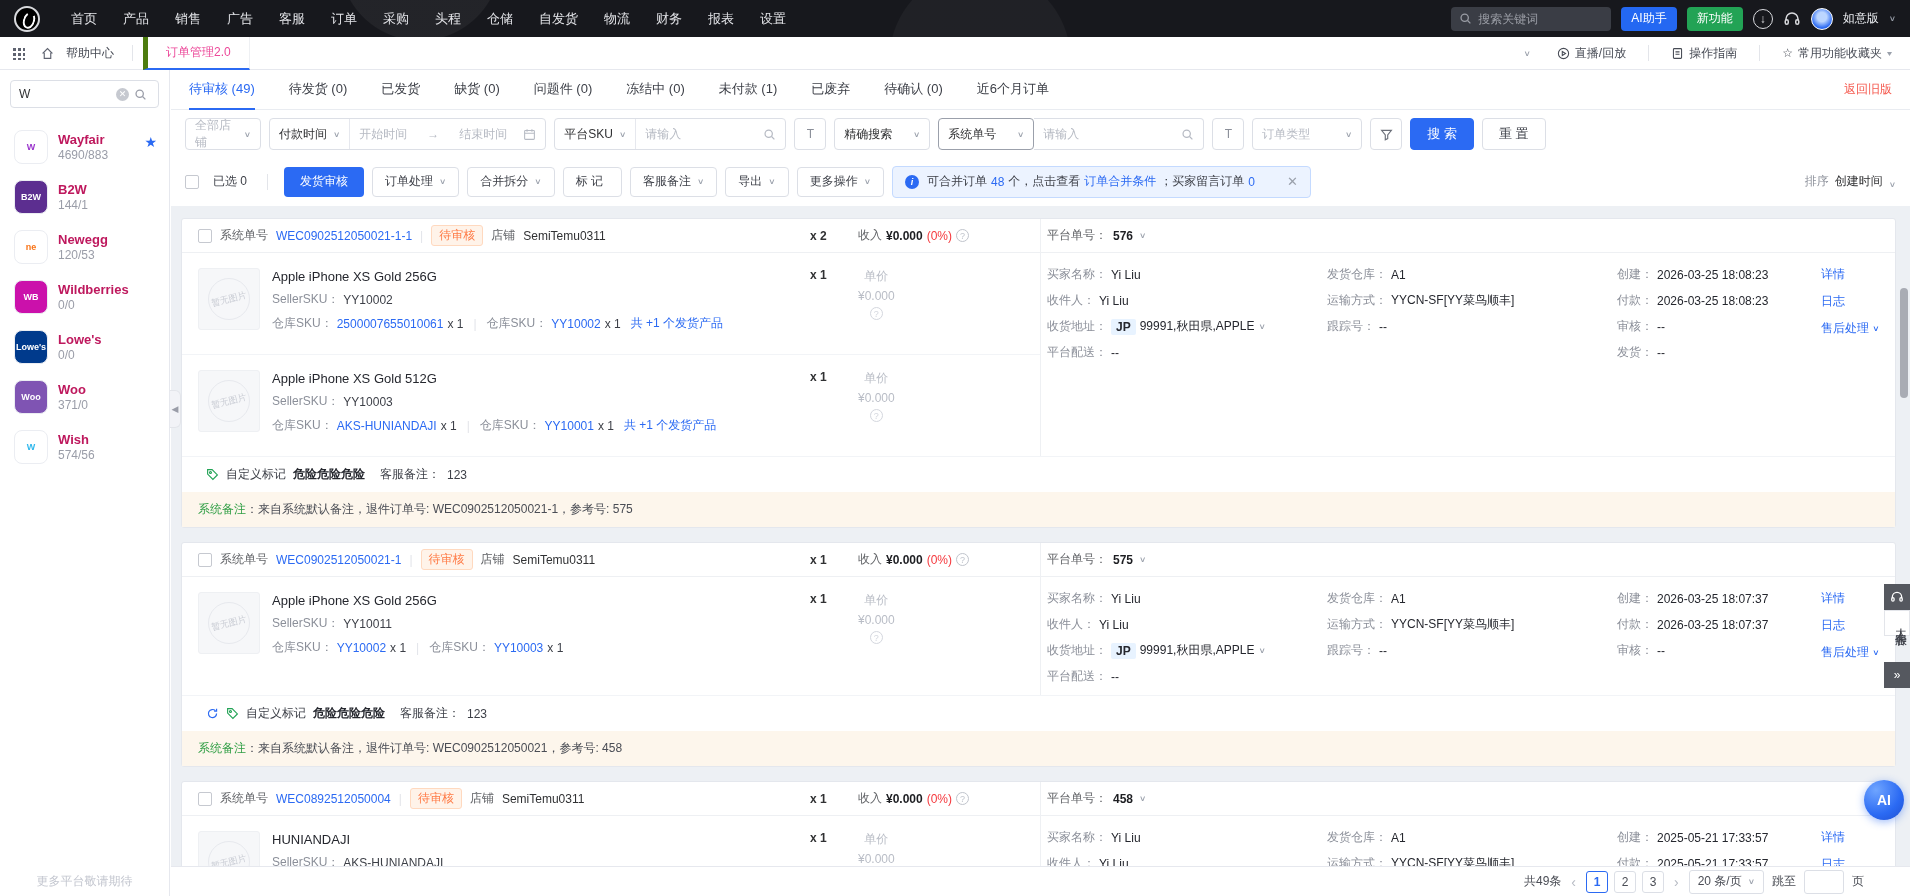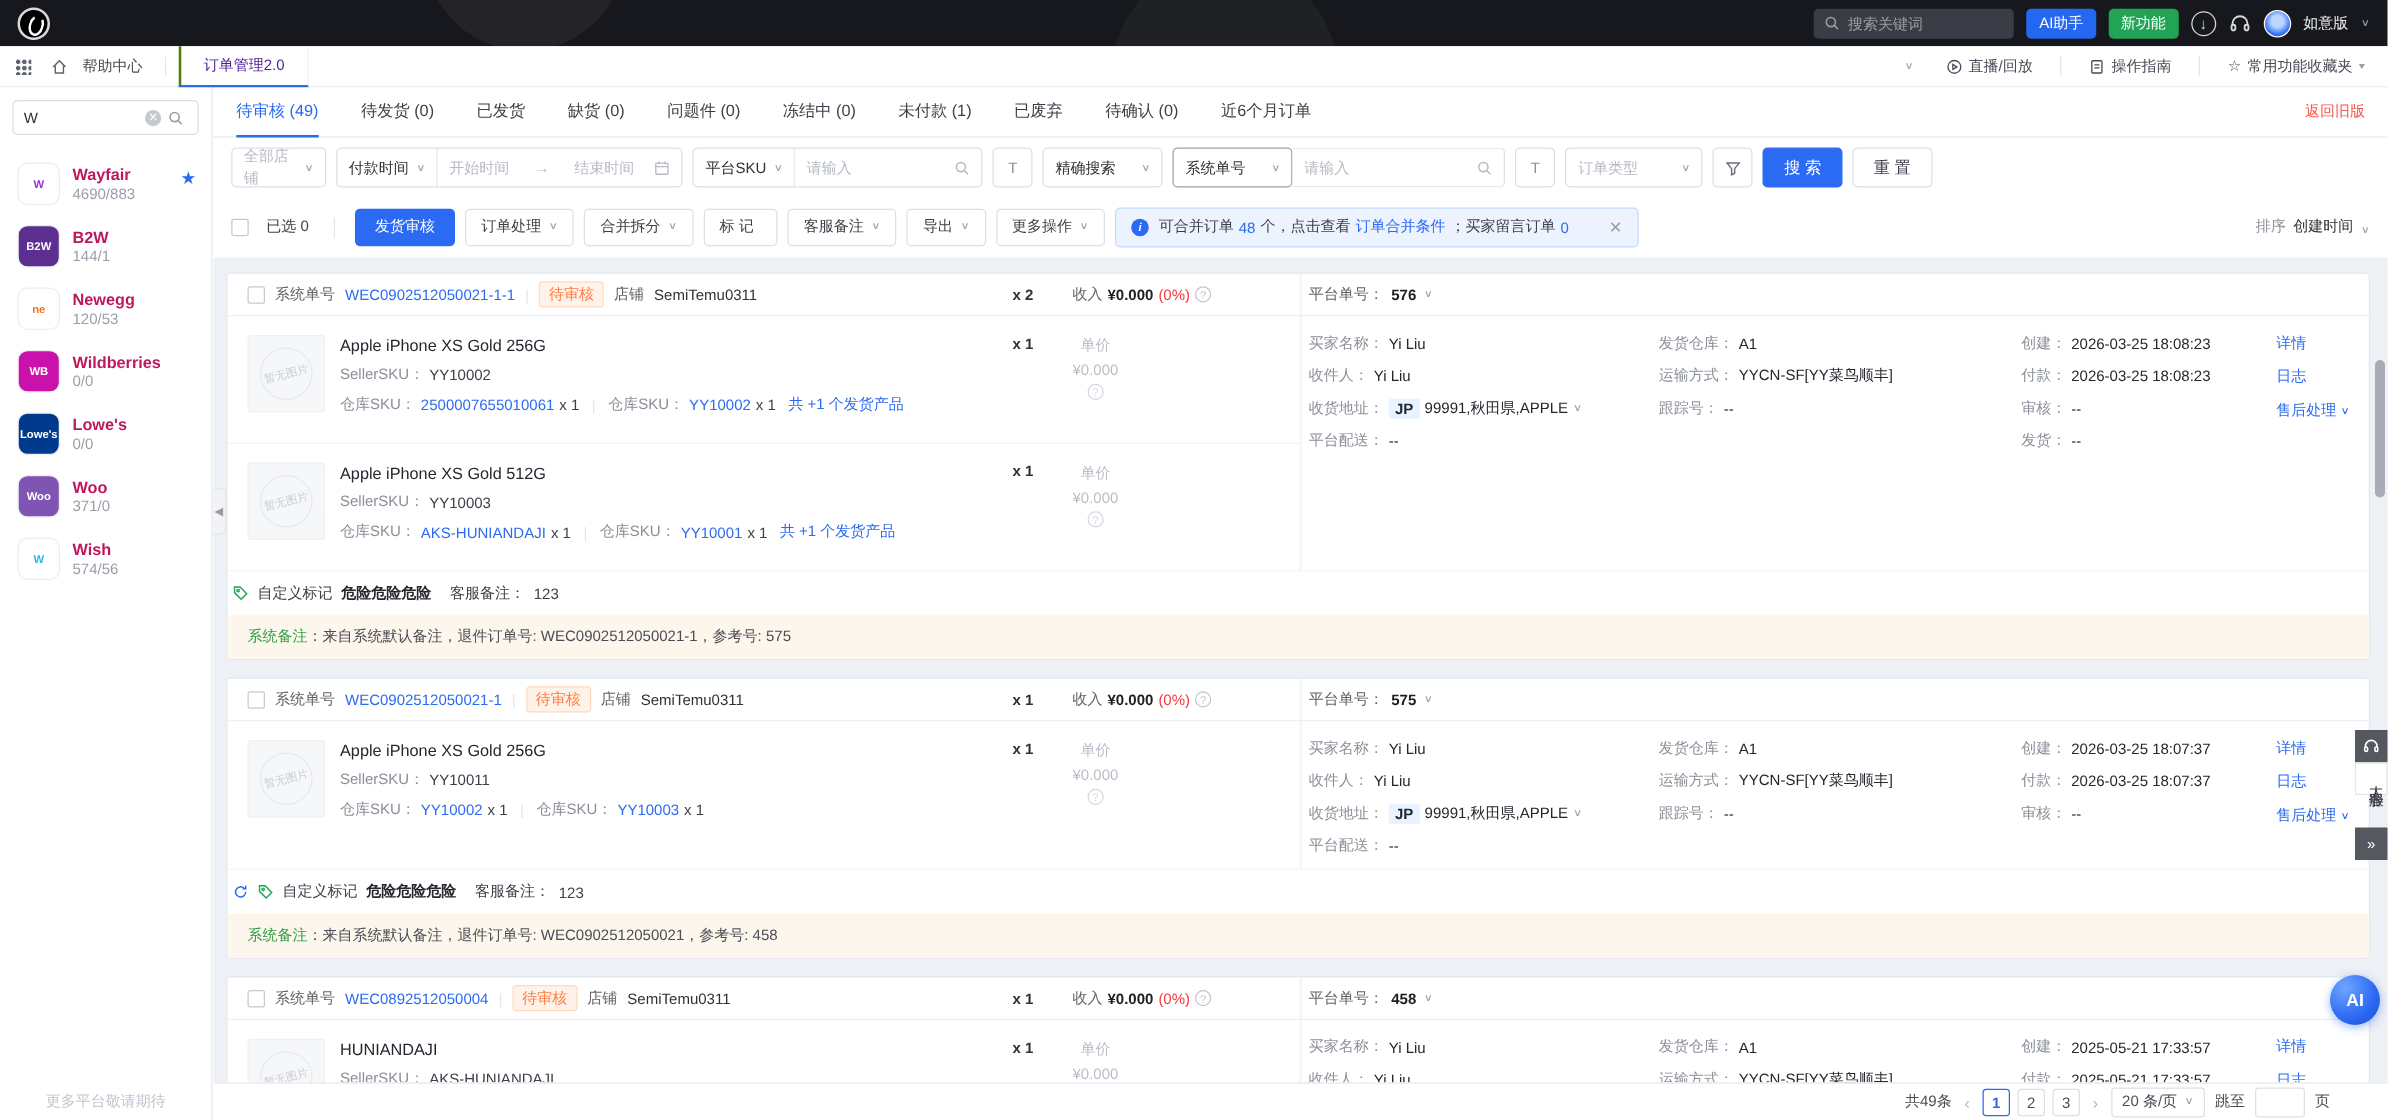--- a/index.html
+++ b/index.html
@@ -21,21 +21,21 @@
   .avatar { width:22px; height:22px; border-radius:50%; background:radial-gradient(circle at 50% 40%,#bcd6ff 0 30%,#2b6af3 70%); border:1px solid #fff; }
   .edition { color:#eceef2; font-size:12px; }
   .caret { color:#9aa0ab; font-size:10px; transform:scaleY(.8); display:inline-block; }
 
   
   .tabbar { position:absolute; left:0; top:37px; width:1910px; height:33px; background:#fff; border-bottom:1px solid #e6e8ee; display:flex; align-items:center; }
   .grid-icon { width:13px; height:13px; margin:0 12px 0 12px; background:
     radial-gradient(circle,#5f6370 1.6px,transparent 1.7px) 0 0/ 5px 5px; }
   .vdiv { width:1px; height:16px; background:#e3e5ea; margin:0 10px; }
   .tabbar-item { color:#474b55; font-size:12px; display:flex; gap:5px; align-items:center; padding:0 8px; cursor:pointer; }
-  .page-tab { height:33px; display:flex; align-items:center; padding:0 18px; color:#4c1d95; font-size:12px; border-bottom:2px solid #2b6af3; border-left:2px solid #4d7c0f; border-right:1px solid #eef0f3; cursor:pointer; }
+  .page-tab { height:33px; display:flex; align-items:center; padding:0 18px; color:#ec4899; font-size:12px; border-bottom:2px solid #2b6af3; border-left:5px solid #4d7c0f; border-right:1px solid #eef0f3; cursor:pointer; }
   .tabbar-right { margin-left:auto; display:flex; align-items:center; gap:4px; padding-right:10px; }
   .svg-ic { width:13px; height:13px; flex:none; }
 
   
   .sidebar { position:absolute; left:0; top:70px; width:170px; bottom:0; background:#fff; border-right:1px solid #e6e8ee; }
   .side-search { margin:10px 10px 14px 10px; height:28px; border:1px solid #dcdfe6; border-radius:4px; display:flex; align-items:center; padding:0 8px; gap:5px; }
   .side-search input { border:none; outline:none; width:92px; font-size:12px; color:#303133; }
   .clear-ic { width:13px; height:13px; border-radius:50%; background:#c6c9d0; color:#fff; font-size:9px; line-height:13px; text-align:center; cursor:pointer; }
   .plat { display:flex; align-items:center; padding:8px 10px 8px 14px; gap:10px; cursor:pointer; position:relative; }
   .picon { width:34px; height:34px; border-radius:8px; border:1px solid #ebedf2; display:flex; align-items:center; justify-content:center; font-weight:bold; font-size:9px; overflow:hidden; }
@@ -111,21 +111,21 @@
 
   .buyer-panel { display:flex; padding:13px 0 10px 6px; }
   .bp-col { display:flex; flex-direction:column; gap:9px; }
   .bp-row { display:flex; gap:4px; white-space:nowrap; align-items:center; }
   .bp-label { color:#8b8f99; flex:none; }
   .bp-v { color:#25272e; }
   .c1 { width:280px; } .c2 { width:290px; } .c3 { width:204px; }
   .clinks { display:flex; flex-direction:column; gap:10px; }
   .jp-badge { background:#e8f3ff; border-radius:2px; padding:1px 5px; font-weight:bold; color:#25272e; }
 
-  .marks-row { border-top:1px solid #f2f4f7; padding:9px 4px; display:flex; align-items:center; gap:7px; color:#3c3f47; }
+  .marks-row { border-top:1px solid #f2f4f7; padding:9px 24px; display:flex; align-items:center; gap:7px; color:#3c3f47; }
   .marks-row b { color:#25272e; }
   .note-row { background:#fdf6ec; padding:9px 16px; color:#4a4d55; }
   .note-label { color:#2f9e44; }
 
   
   .pager { position:absolute; left:0; right:0; bottom:0; height:30px; background:#fff; border-top:1px solid #e6e8ee; display:flex; align-items:center; justify-content:flex-end; gap:8px; padding-right:46px; color:#4a4d55; }
   .pg-arrow { color:#b6bac3; font-size:14px; cursor:pointer; padding:0 2px; }
   .pg-num { min-width:22px; height:22px; border:1px solid #dcdfe6; border-radius:3px; display:flex; align-items:center; justify-content:center; cursor:pointer; background:#fff; }
   .pg-num.active { border-color:#2b6af3; color:#2b6af3; font-weight:bold; }
   .pg-size { height:24px; border:1px solid #dcdfe6; border-radius:3px; padding:0 8px; display:flex; align-items:center; gap:6px; cursor:pointer; }
@@ -137,20 +137,36 @@
   .f-sq { width:26px; height:26px; background:#55585f; color:#fff; display:flex; align-items:center; justify-content:center; cursor:pointer; }
   .f-cs { width:26px; background:#fff; border:1px solid #e3e5ea; color:#3c3f47; writing-mode:vertical-rl; letter-spacing:2px; padding:8px 0; text-align:center; display:flex; justify-content:center; cursor:pointer; font-size:12px; }
   .f-expand { margin-top:26px; }
   .ai-fab { position:fixed; right:6px; top:780px; width:40px; height:40px; border-radius:50%; background:radial-gradient(circle at 30% 25%,#6fa5ff,#2b6af3 60%,#1f4fd0); color:#fff; font-weight:bold; font-size:14px; display:flex; align-items:center; justify-content:center; box-shadow:0 2px 8px rgba(43,106,243,.45); cursor:pointer; z-index:9; }
 </style>
 </head>
 <body>
 
 <div class="topbar">
   <div class="logo"></div>
+  <div class="flex">
+    <span class="nav-item">首页</span>
+      <span class="nav-item">产品</span>
+      <span class="nav-item">销售</span>
+      <span class="nav-item">广告</span>
+      <span class="nav-item">客服</span>
+      <span class="nav-item">订单</span>
+      <span class="nav-item">采购</span>
+      <span class="nav-item">头程</span>
+      <span class="nav-item">仓储</span>
+      <span class="nav-item">自发货</span>
+      <span class="nav-item">物流</span>
+      <span class="nav-item">财务</span>
+      <span class="nav-item">报表</span>
+      <span class="nav-item">设置</span>
+  </div>
   <div class="top-right">
     <div class="top-search">
       <svg class="svg-ic" viewBox="0 0 16 16" fill="none" stroke="#9a9da5" stroke-width="1.6">
           <circle cx="7" cy="7" r="4.5"></circle>
           <path d="M10.5 10.5 L14 14"></path>
         </svg>
       <input placeholder="搜索关键词" style="">
     </div>
     <div class="pill" style="background:#2468f2">AI助手</div>
     <div class="pill" style="background:#22a355">新功能</div>

